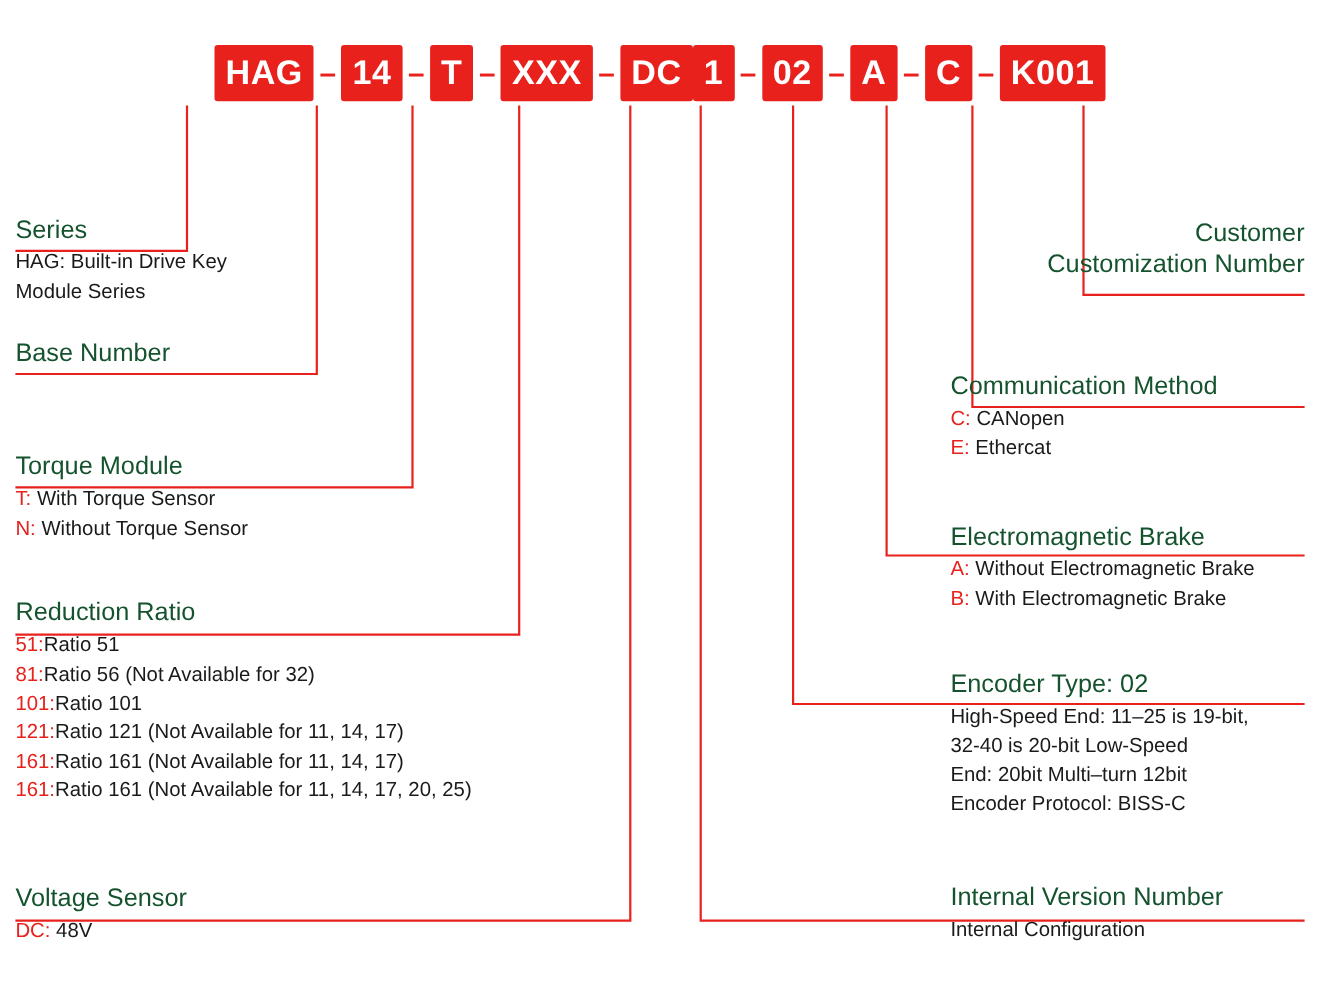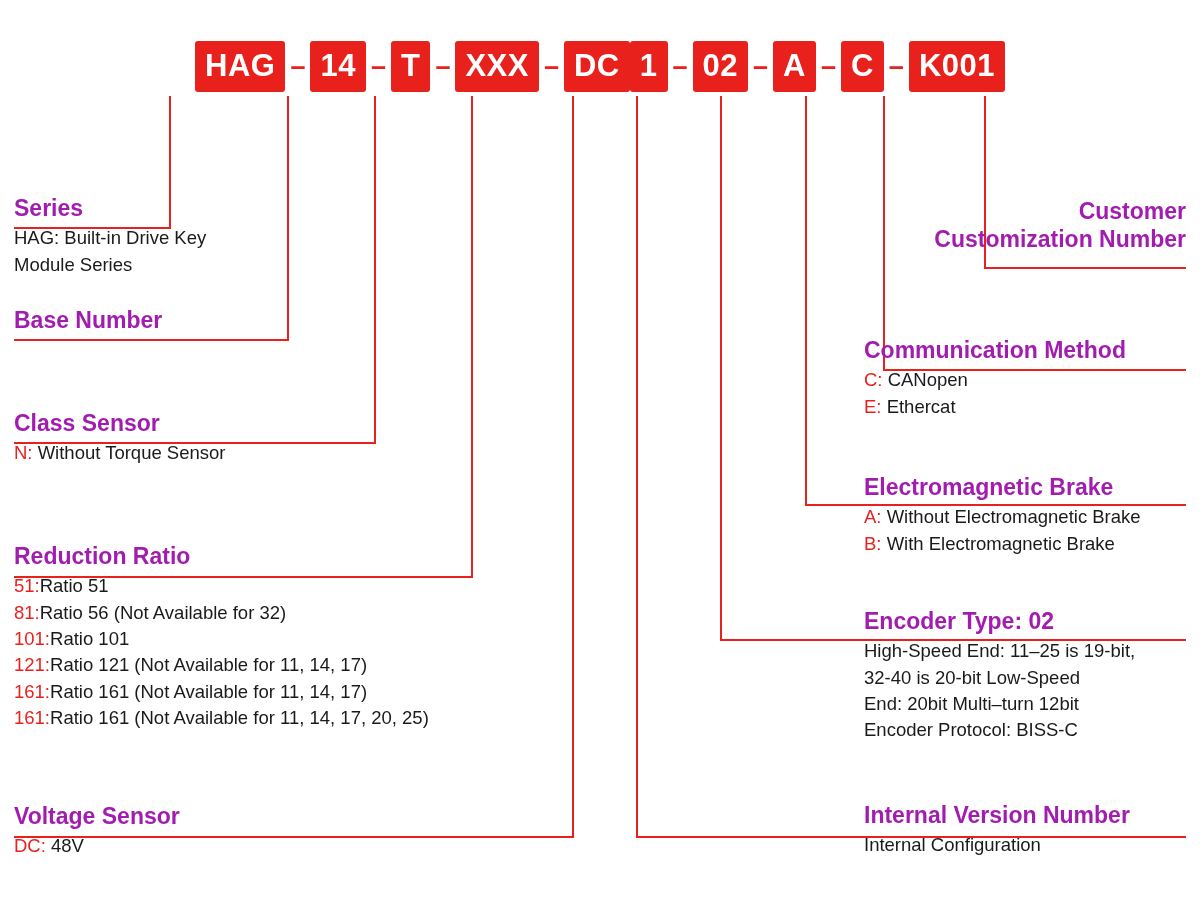--- a/index.html
+++ b/index.html
@@ -57,23 +57,23 @@
     width: 1200px;
     height: 900px;
     pointer-events: none;
   }
   
   .blk {
     position: absolute;
   }
   .blk h3 {
     margin: 0 0 4px 0;
-    color: #a21caf;
+    color: #14532d;
     font-size: 23px;
-    font-weight: bold;
+    font-weight: normal;
     line-height: 1.15;
   }
   .blk h3.two-line {
     line-height: 1.2;
   }
   .blk p {
     margin: 0;
     font-size: 18.5px;
     line-height: 1.42;
     color: #1a1a1a;
@@ -143,21 +143,22 @@
     <h3>Series</h3>
     <p>HAG: Built-in Drive Key</p>
     <p>Module Series</p>
   </div>
 
   <div class="blk" style="left:14px; top:307px; width:420px;">
     <h3>Base Number</h3>
   </div>
 
   <div class="blk" style="left:14px; top:410px; width:420px;">
-    <h3>Class Sensor</h3>
+    <h3>Torque Module</h3>
+    <p><span class="k">T:</span> <span>With Torque Sensor</span></p>
     <p><span class="k">N:</span> <span>Without Torque Sensor</span></p>
   </div>
 
   <div class="blk" style="left:14px; top:543px; width:600px;">
     <h3>Reduction Ratio</h3>
     <p><span class="k">51:</span><span>Ratio 51</span></p>
     <p><span class="k">81:</span><span>Ratio 56 (Not Available for 32)</span></p>
     <p><span class="k">101:</span><span>Ratio 101</span></p>
     <p><span class="k">121:</span><span>Ratio 121 (Not Available for 11, 14, 17)</span></p>
     <p><span class="k">161:</span><span>Ratio 161 (Not Available for  11, 14, 17)</span></p>

